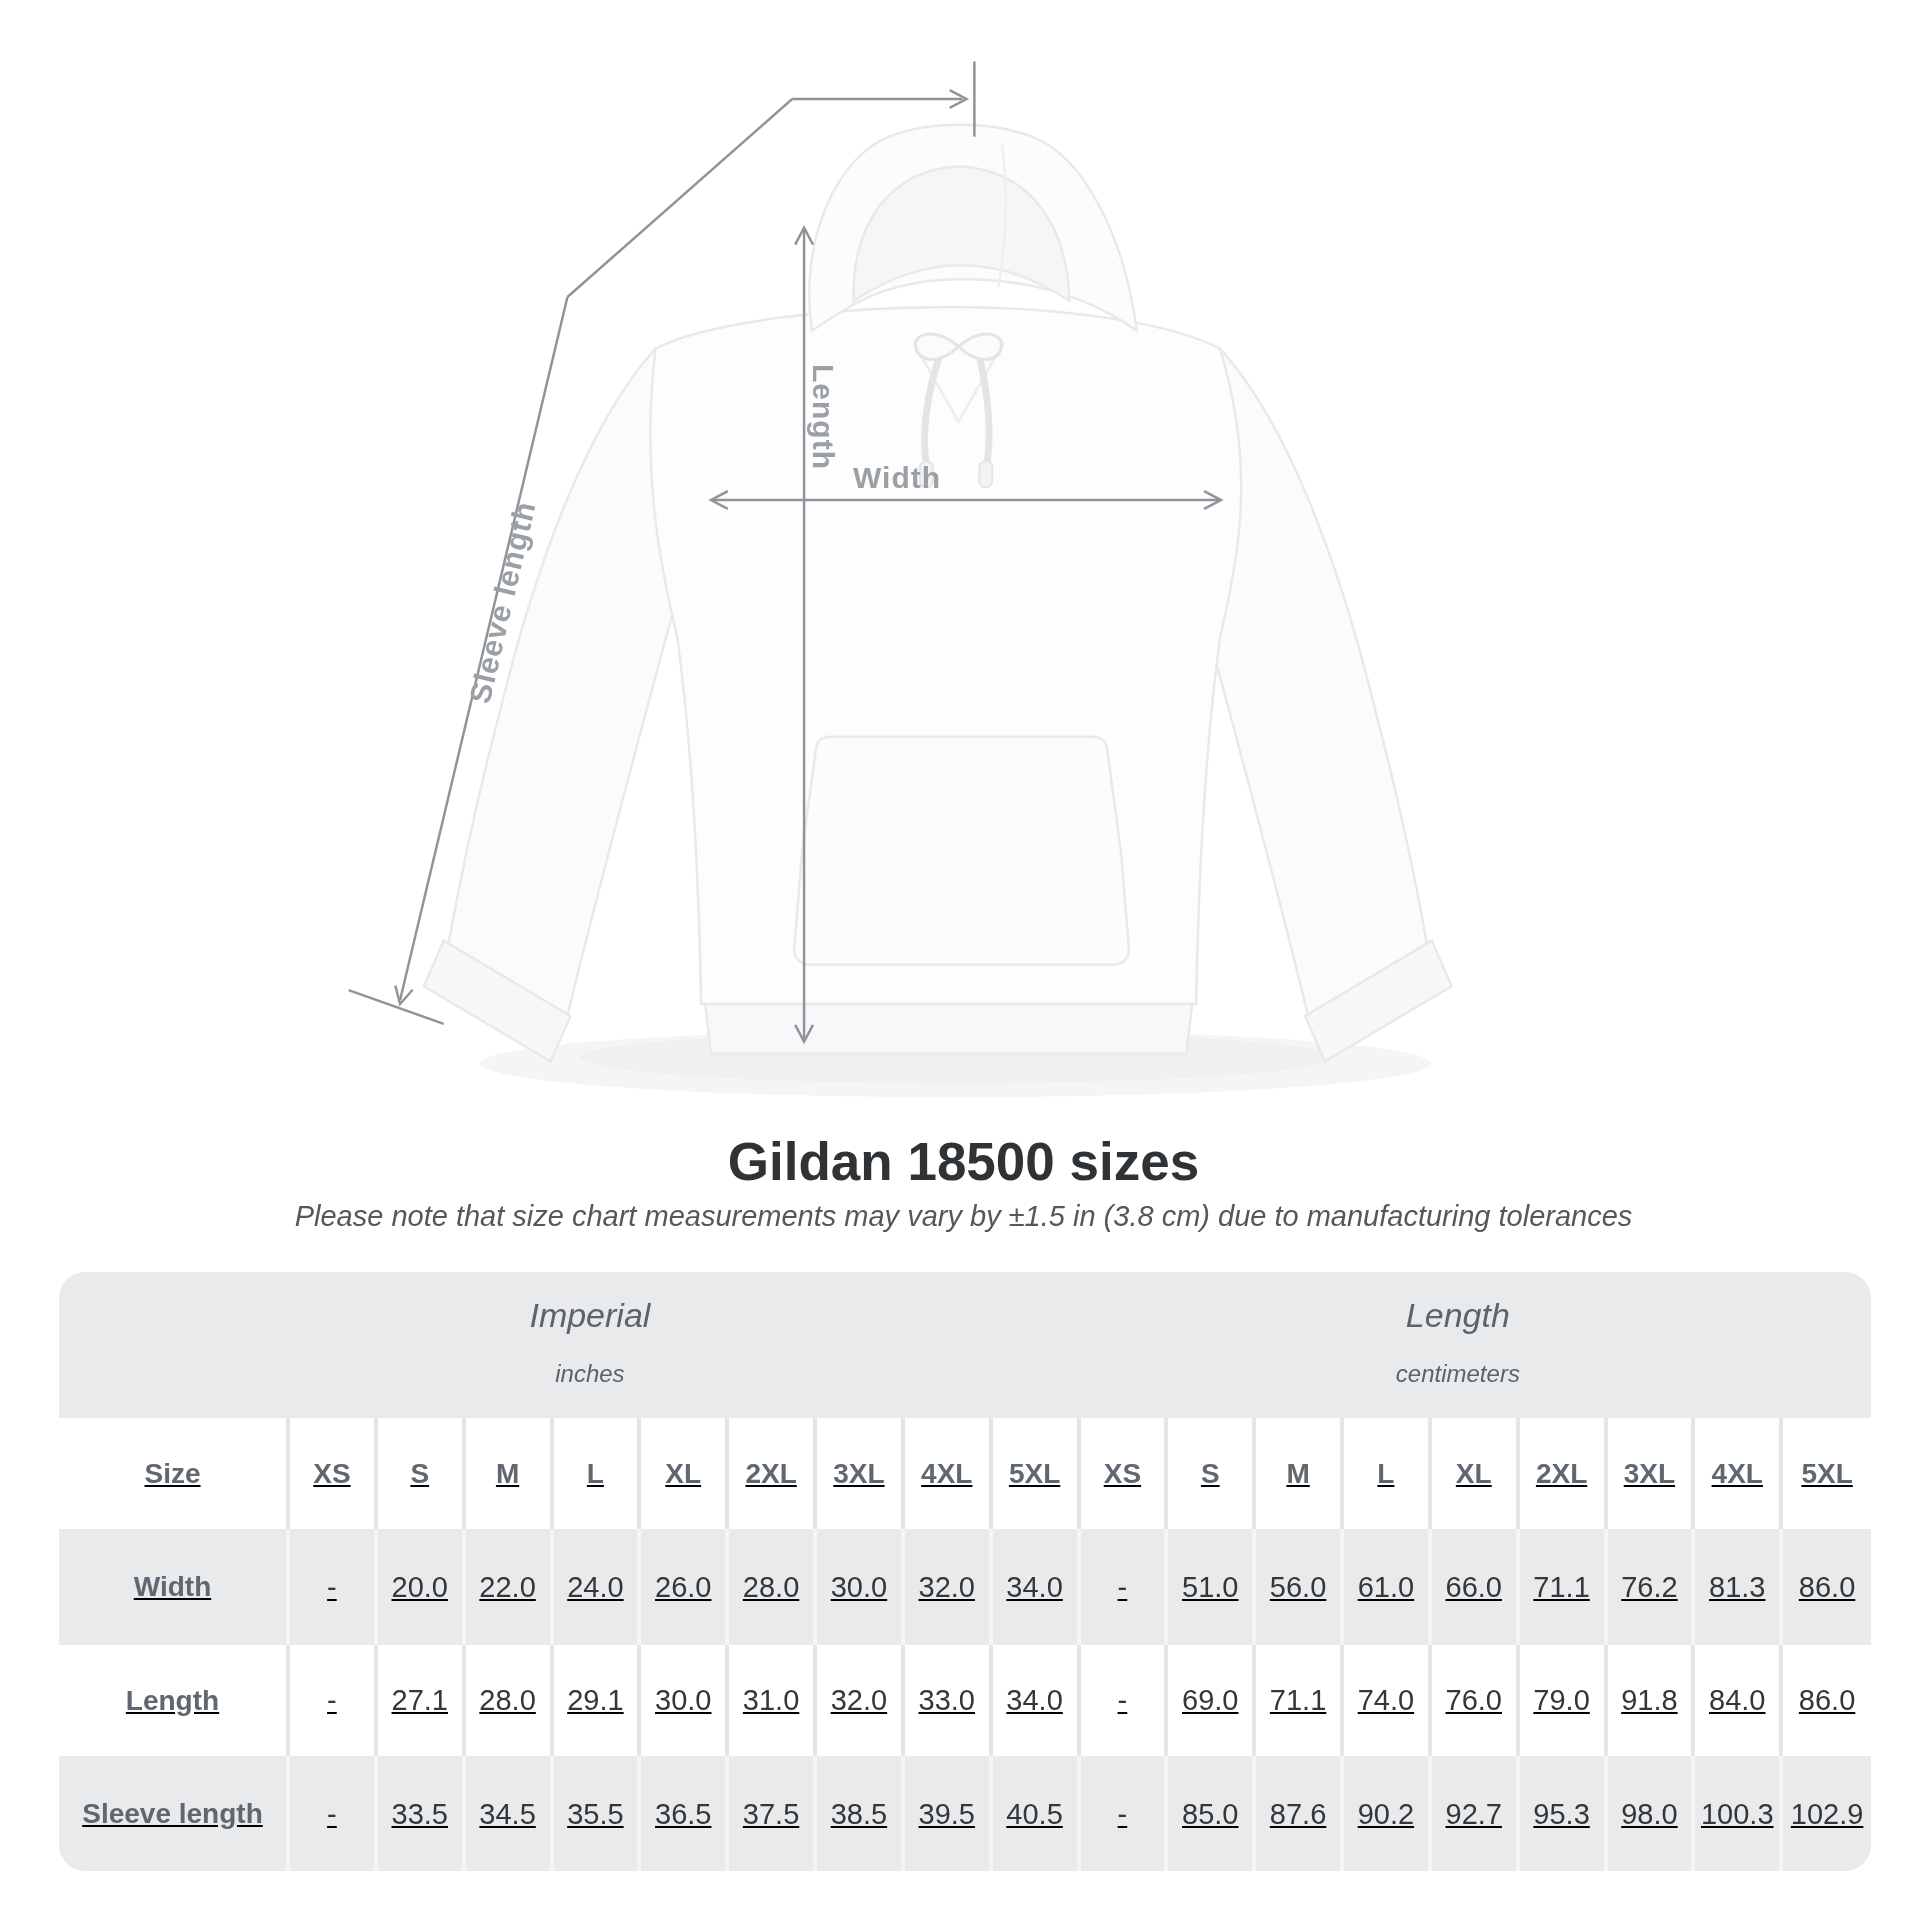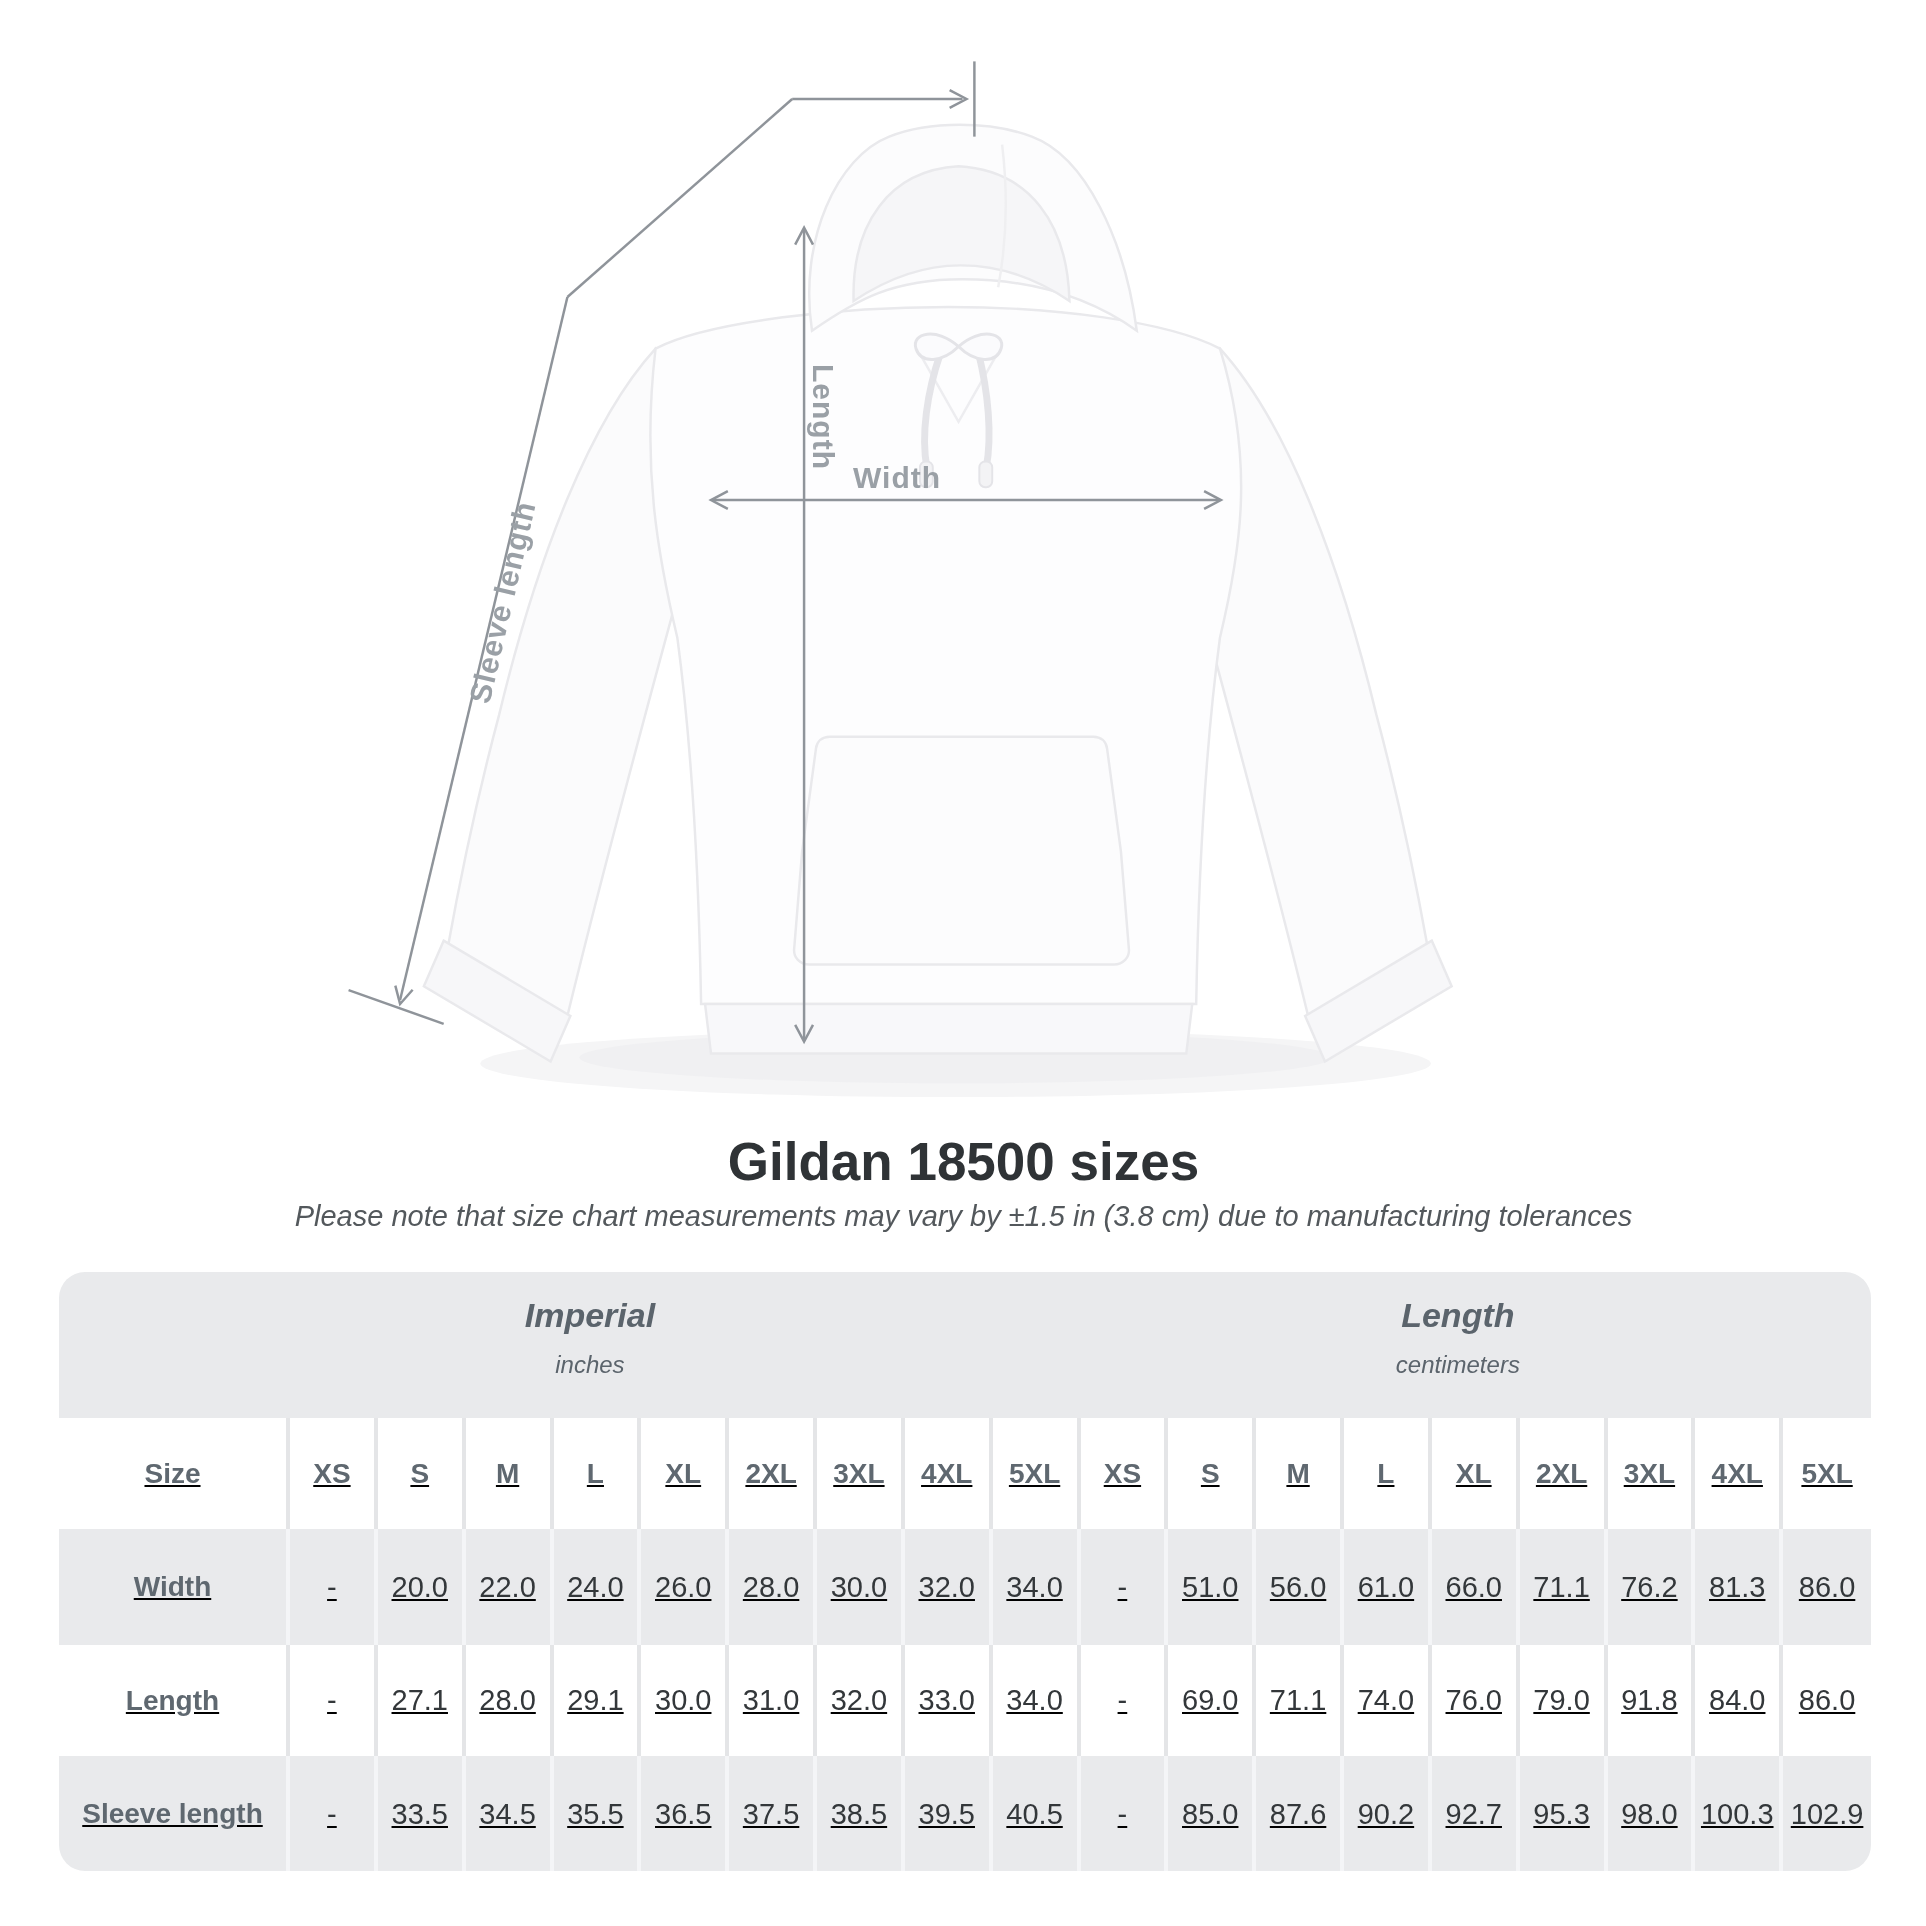--- a/index.html
+++ b/index.html
@@ -27,22 +27,22 @@
   }
   
   #size-table{
     position:absolute;left:59px;top:1272px;width:1812px;height:599px;
     background:#e9eaec;border-radius:26px;overflow:hidden;
   }
   #unit-header{position:relative;height:146px;}
   .unit-group{position:absolute;top:24px;transform:translateX(-50%);text-align:center;}
   #unit-group-imperial{left:29.3%;}
   #unit-group-metric{left:77.2%;}
-  .unit-label{font-size:34px;font-weight:bold;font-style:italic;color:#5b646c;}
-  .unit-sub{font-size:24px;font-style:italic;color:#5b646c;margin-top:16px;}
+  .unit-label{font-size:34px;font-weight:normal;font-style:italic;color:#5b646c;}
+  .unit-sub{font-size:24px;font-style:italic;color:#5b646c;margin-top:25px;}
   .trow{display:grid;grid-template-columns:231px repeat(18,1fr);text-decoration:underline;}
   .row-header{height:111px;background:#ffffff;--sep:#e4e5e7;}
   .row-white{height:111px;background:#ffffff;--sep:#e4e5e7;}
   .row-gray{height:116px;background:transparent;--sep:#f4f5f7;}
   .cell{
     display:flex;align-items:center;justify-content:center;
     border-right:4px solid var(--sep);
     font-size:29px;color:#33373a;
   }
   .cell:last-child{border-right:none;}

